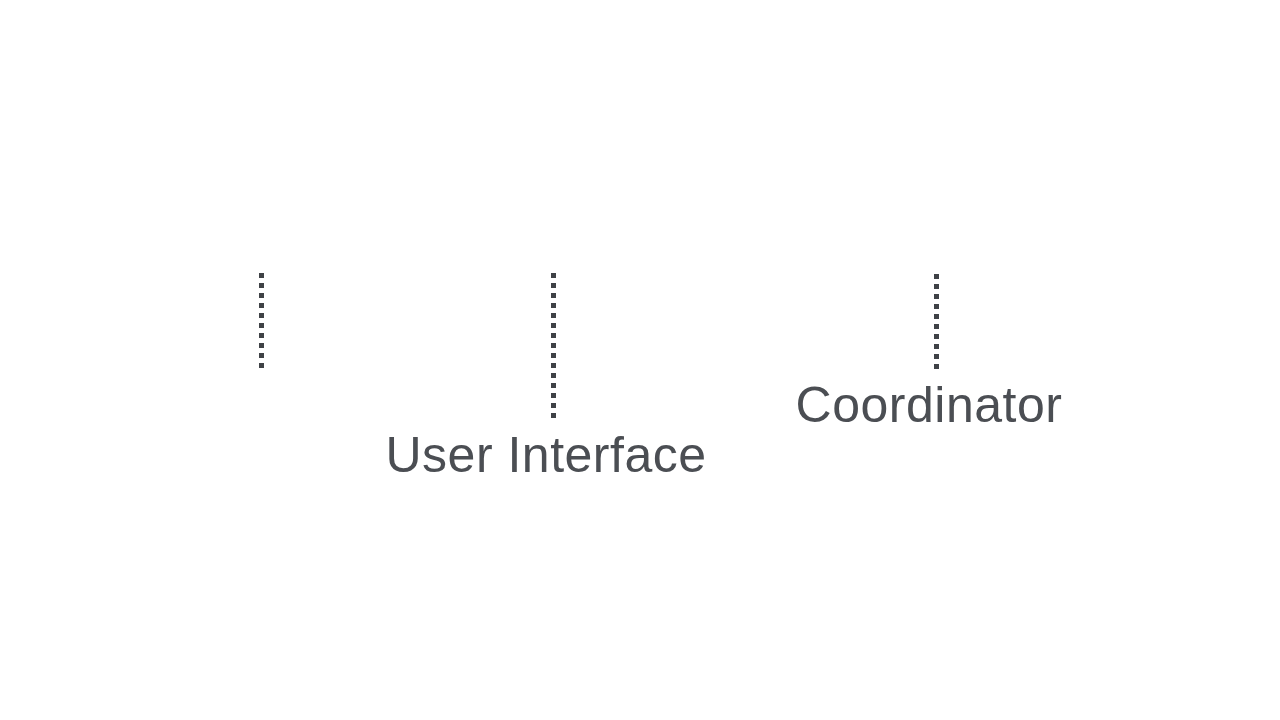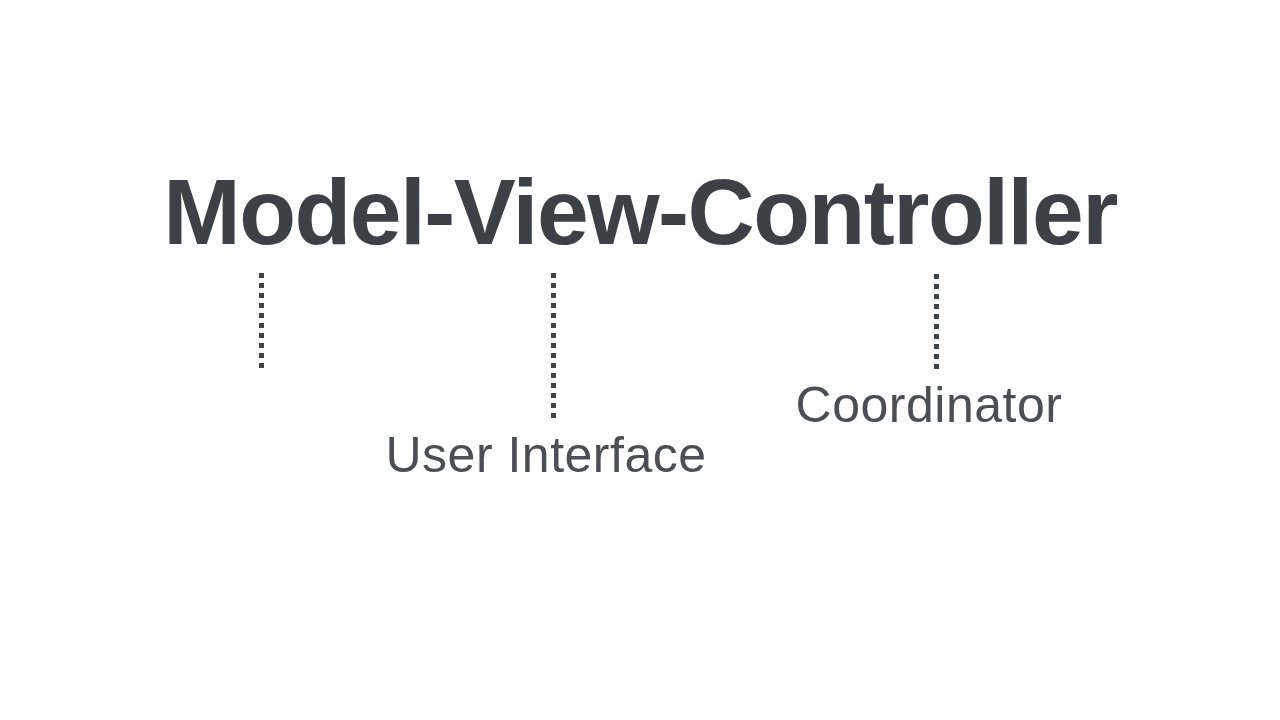--- a/index.html
+++ b/index.html
@@ -55,21 +55,20 @@
   }
   .annotation.model      { left: 254px; top: 384px; }
   .annotation.view       { left: 546px; top: 430px; }
   .annotation.controller { left: 929px; top: 380px; }
 </style>
 </head>
 <body>
 
 <div class="stage">
 
-  <div class="title">Model-View-Controller</div>
 
   <div class="connector model"></div>
 
   <div class="connector view"></div>
 
   <div class="connector controller"></div>
 
 
   <div class="annotation view">User Interface</div>
 

